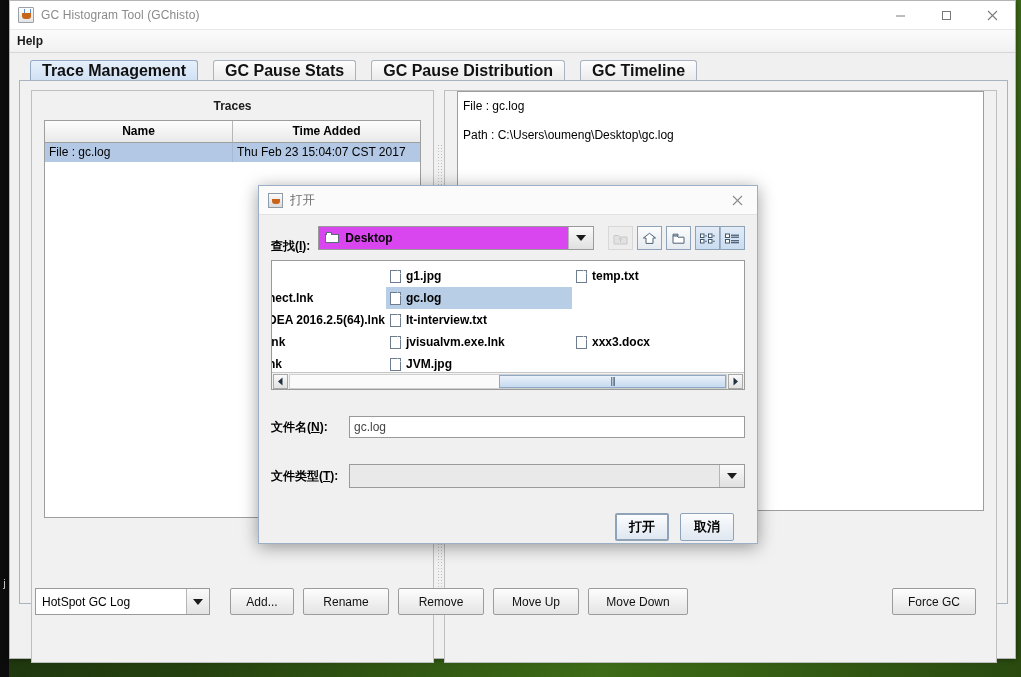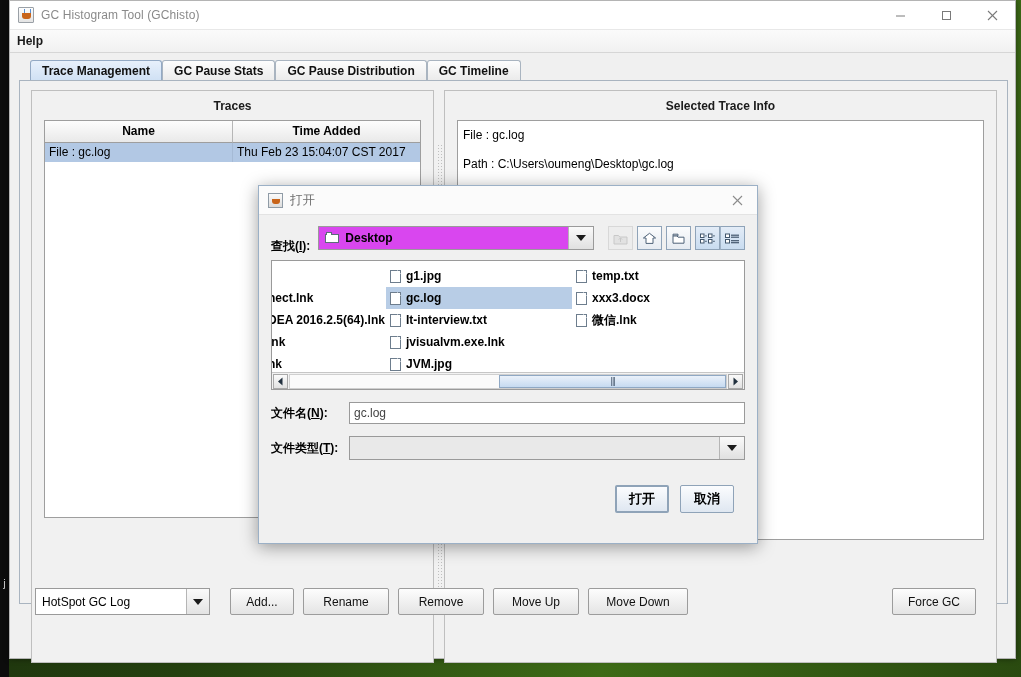--- a/index.html
+++ b/index.html
@@ -34,24 +34,24 @@
   .wctrls{display:flex;height:28px;}
   .wctrl{width:46px;height:28px;display:flex;align-items:center;justify-content:center;color:#7a7a7a;}
   .wctrl svg{display:block;}
   
   .menubar{height:22px;background:linear-gradient(#fbfbfb,#f1f1f1);
     border-bottom:1px solid #d6d6d6;display:flex;align-items:center;padding-left:1px;}
   .menubar .mi{font-size:12px;font-weight:bold;color:#1a1a1a;padding:2px 6px;}
   
   .tabwrap{position:absolute;left:9px;top:58px;width:989px;height:545px;}
   .tabstrip{position:relative;height:22px;display:flex;align-items:flex-end;padding-left:11px;}
-  .tab{height:21px;line-height:20px;padding:0 11px;font-size:12px;font-weight:bold;color:#111;
+  .tab{height:21px;line-height:20px;padding:0 11px;font-size:16px;font-weight:bold;color:#111;
     background:linear-gradient(#fdfdfd,#eaeaea);
     border:1px solid #a9b4c0;border-bottom:none;border-radius:3px 3px 0 0;
-    margin-right:0;box-sizing:border-box;white-space:nowrap;}
+    margin-right:15px;box-sizing:border-box;white-space:nowrap;}
   .tab.active{background:linear-gradient(#e7f0fb,#cfe0f4);border-color:#93a9c4;}
   .tabbody{position:absolute;left:0;top:21px;width:989px;height:524px;
     border:1px solid #a9b4c0;background:#f1f1f1;box-sizing:border-box;}
   
   .split{position:absolute;left:11px;top:9px;width:966px;height:573px;display:flex;}
   .pane{background:#f1f1f1;border:1px solid #bfbfbf;box-sizing:border-box;position:relative;}
   .pane-left{width:403px;}
   .pane-right{width:553px;}
   .divider{width:10px;display:flex;align-items:center;justify-content:center;}
   .divider .dots{width:5px;height:466px;
@@ -119,21 +119,21 @@
   .tbtn.plain{border:1px solid #8fa3b8;background:linear-gradient(#fbfcfd,#e6ebf1);}
   .tbtn.disabled{border:1px solid #c5c5c5;background:#ececec;opacity:.55;}
   .tbtn.sel{border:1px solid #8fa3b8;background:linear-gradient(#e3ecf7,#c9dcf0);}
   .tbtn.sel.right{margin-left:0;border-left:1px solid #9fb2c6;}
   .filelist{margin-top:9px;height:128px;border:1px solid #9a9a9a;background:#fff;
     position:relative;overflow:hidden;}
   .fl-cols{display:flex;padding:4px 0 0 0;}
   .fl-col{display:flex;flex-direction:column;}
   .fl-col.c1{width:118px;margin-left:-4px;}
   .fl-col.c2{width:186px;}
-  .fl-col.c3{width:170px;}
+  .fl-col.c3{width:170px;gap:44px;}
   .fitem{height:22px;display:flex;align-items:center;font-size:12px;white-space:nowrap;padding-left:4px;}
   .fitem .ficon{width:11px;height:13px;margin-right:5px;flex:0 0 auto;position:relative;}
   .fitem .ficon i{position:absolute;left:0;top:0;width:11px;height:13px;background:#fff;
     border:1px solid #6d7d8d;box-sizing:border-box;}
   .fitem .ficon i:after{content:"";position:absolute;right:-1px;top:-1px;border-width:0 4px 4px 0;
     border-style:solid;border-color:#fff transparent;}
   .fitem .fname{font-weight:bold;}
   .fitem.selected{background:#b8cde6;}
   .fitem.selected .fname{font-weight:bold;}
   .fitem.trunc{padding-left:0;}
@@ -141,21 +141,21 @@
     border-top:1px solid #c6c6c6;display:flex;align-items:center;box-sizing:border-box;}
   .hscroll .ar{width:15px;height:15px;background:linear-gradient(#fafafa,#e2e2e2);
     border:1px solid #a9a9a9;box-sizing:border-box;display:flex;align-items:center;justify-content:center;
     flex:0 0 auto;margin:0 1px;}
   .hscroll .track{flex:1 1 auto;height:15px;background:#fafafa;border:1px solid #cfcfcf;
     box-sizing:border-box;position:relative;}
   .hscroll .thumb{position:absolute;left:48%;top:0;width:52%;height:13px;
     background:linear-gradient(#eaf1fa,#c6daf0);border:1px solid #8fa8c4;box-sizing:border-box;
     display:flex;align-items:center;justify-content:center;}
   .hscroll .thumb b{font-size:9px;color:#46586c;letter-spacing:-1px;font-weight:normal;}
-  .frow{display:flex;align-items:center;margin-top:12px;}
+  .frow{display:flex;align-items:center;margin-top:26px;}
   .frow .flbl{width:78px;font-size:12px;font-weight:bold;white-space:nowrap;}
   .frow .flbl u{text-decoration:underline;}
   .fin{flex:1 1 auto;height:22px;background:#fff;border:1px solid #9a9a9a;box-sizing:border-box;
     font-size:12px;line-height:20px;padding-left:4px;color:#444;}
   .fcombo{flex:1 1 auto;height:24px;background:#e9e9e9;border:1px solid #9a9a9a;box-sizing:border-box;
     display:flex;align-items:center;}
   .fcombo .sp{flex:1 1 auto;}
   .fcombo .arrowbtn{width:24px;height:22px;background:linear-gradient(#fafafa,#e0e0e0);
     border-left:1px solid #b5b5b5;display:flex;align-items:center;justify-content:center;}
   .dbtns{display:flex;justify-content:flex-end;margin-top:25px;padding-right:11px;}
@@ -228,21 +228,20 @@
             </div>
             <div class="filler"></div>
           </div>
         </div>
 
         <div class="divider">
           <div class="dots"></div>
         </div>
 
         <div class="pane pane-right">
-          <div class="pane-title">Selected Trace Info</div>
           <div class="infobox">
             <div class="ln">File : gc.log</div>
             <div class="ln gap">Path : C:\Users\oumeng\Desktop\gc.log</div>
           </div>
         </div>
       </div>
 
       <div class="bottombar">
         <div class="combo">
           <span class="val">HotSpot GC Log</span>

